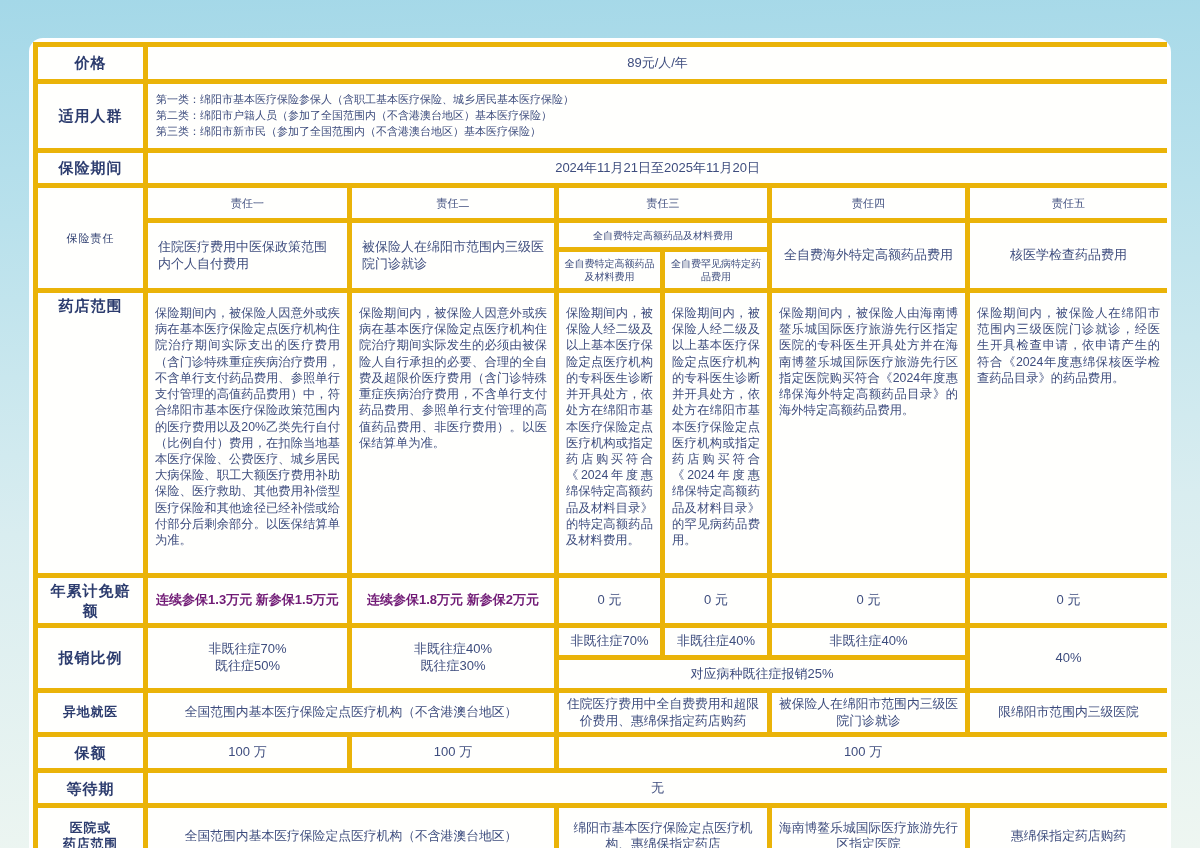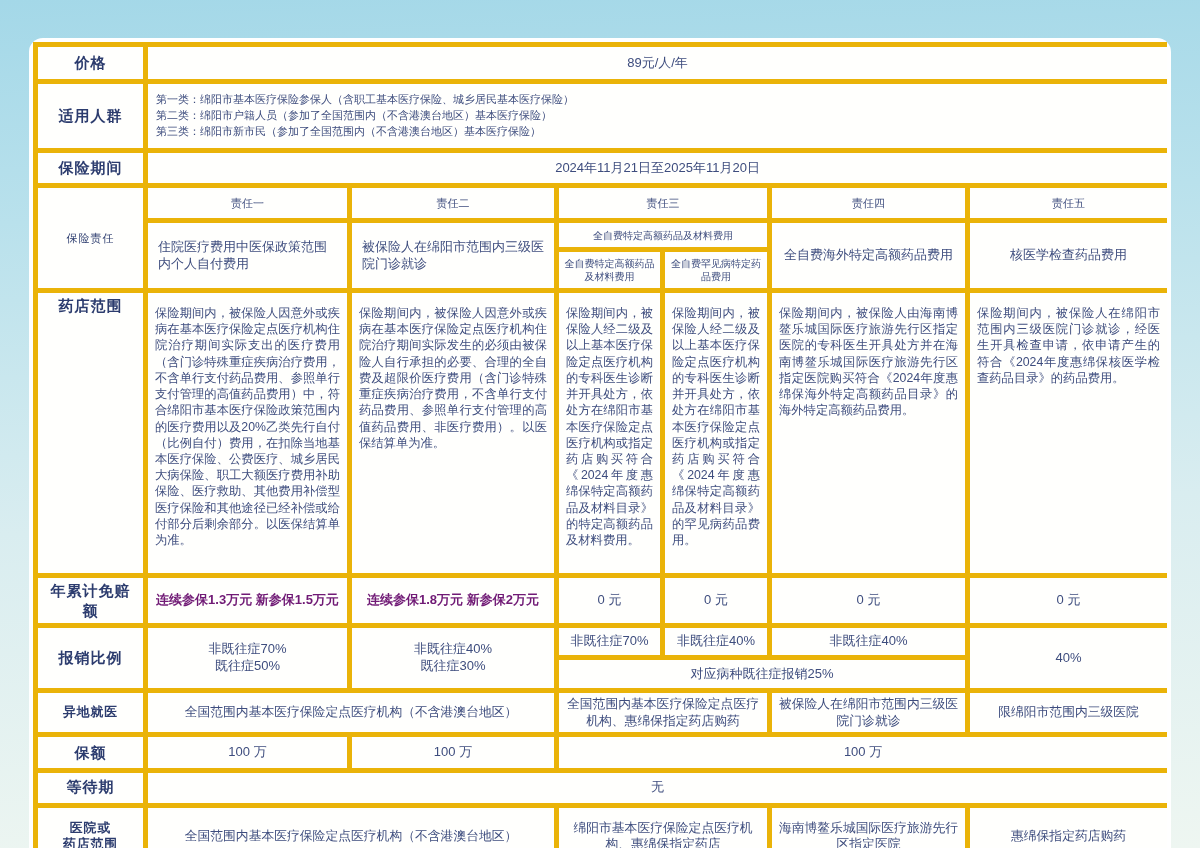--- a/index.html
+++ b/index.html
@@ -48,21 +48,21 @@
   td.cov{
     text-align:justify;text-align-last:left;
     font-size:12.3px;line-height:1.32;padding:12px 7px;
   }
   .r-ded td{height:24px;}
   td.ded-bold{font-weight:bold;color:#701a75;font-size:13px;}
   .r-reimb1 td{height:21px;}
   .r-reimb2 td{height:22px;}
   .r-remote td{height:29px;font-size:12.8px;}
   .r-amount td{height:25px;}
-  .r-wait td{height:24px;font-family:Liberation Mono, monospace;}
+  .r-wait td{height:24px;}
   .r-net td{height:50px;font-size:12.8px;}
   .preline{white-space:pre-line;}
 </style>
 </head>
 <body>
 
 <div class="card">
   <div class="tbl-wrap">
   <table>
     <colgroup>
@@ -138,21 +138,21 @@
         <td>非既往症40%</td>
         <td>非既往症40%</td>
         <td rowspan="2">40%</td>
       </tr>
       <tr class="r-reimb2">
         <td colspan="3">对应病种既往症报销25%</td>
       </tr>
       <tr class="r-remote">
         <td class="lbl">异地就医</td>
         <td colspan="2">全国范围内基本医疗保险定点医疗机构（不含港澳台地区）</td>
-        <td colspan="2">全国范围内基本医疗保险定点医疗机构、惠绵保指定药店购药</td>
+        <td colspan="2">住院医疗费用中全自费费用和超限价费用、惠绵保指定药店购药</td>
         <td>被保险人在绵阳市范围内三级医院门诊就诊</td>
         <td>限绵阳市范围内三级医院</td>
       </tr>
       <tr class="r-amount">
         <td class="lbl">保额</td>
         <td>100 万</td>
         <td>100 万</td>
         <td colspan="4">100 万</td>
       </tr>
       <tr class="r-wait">

